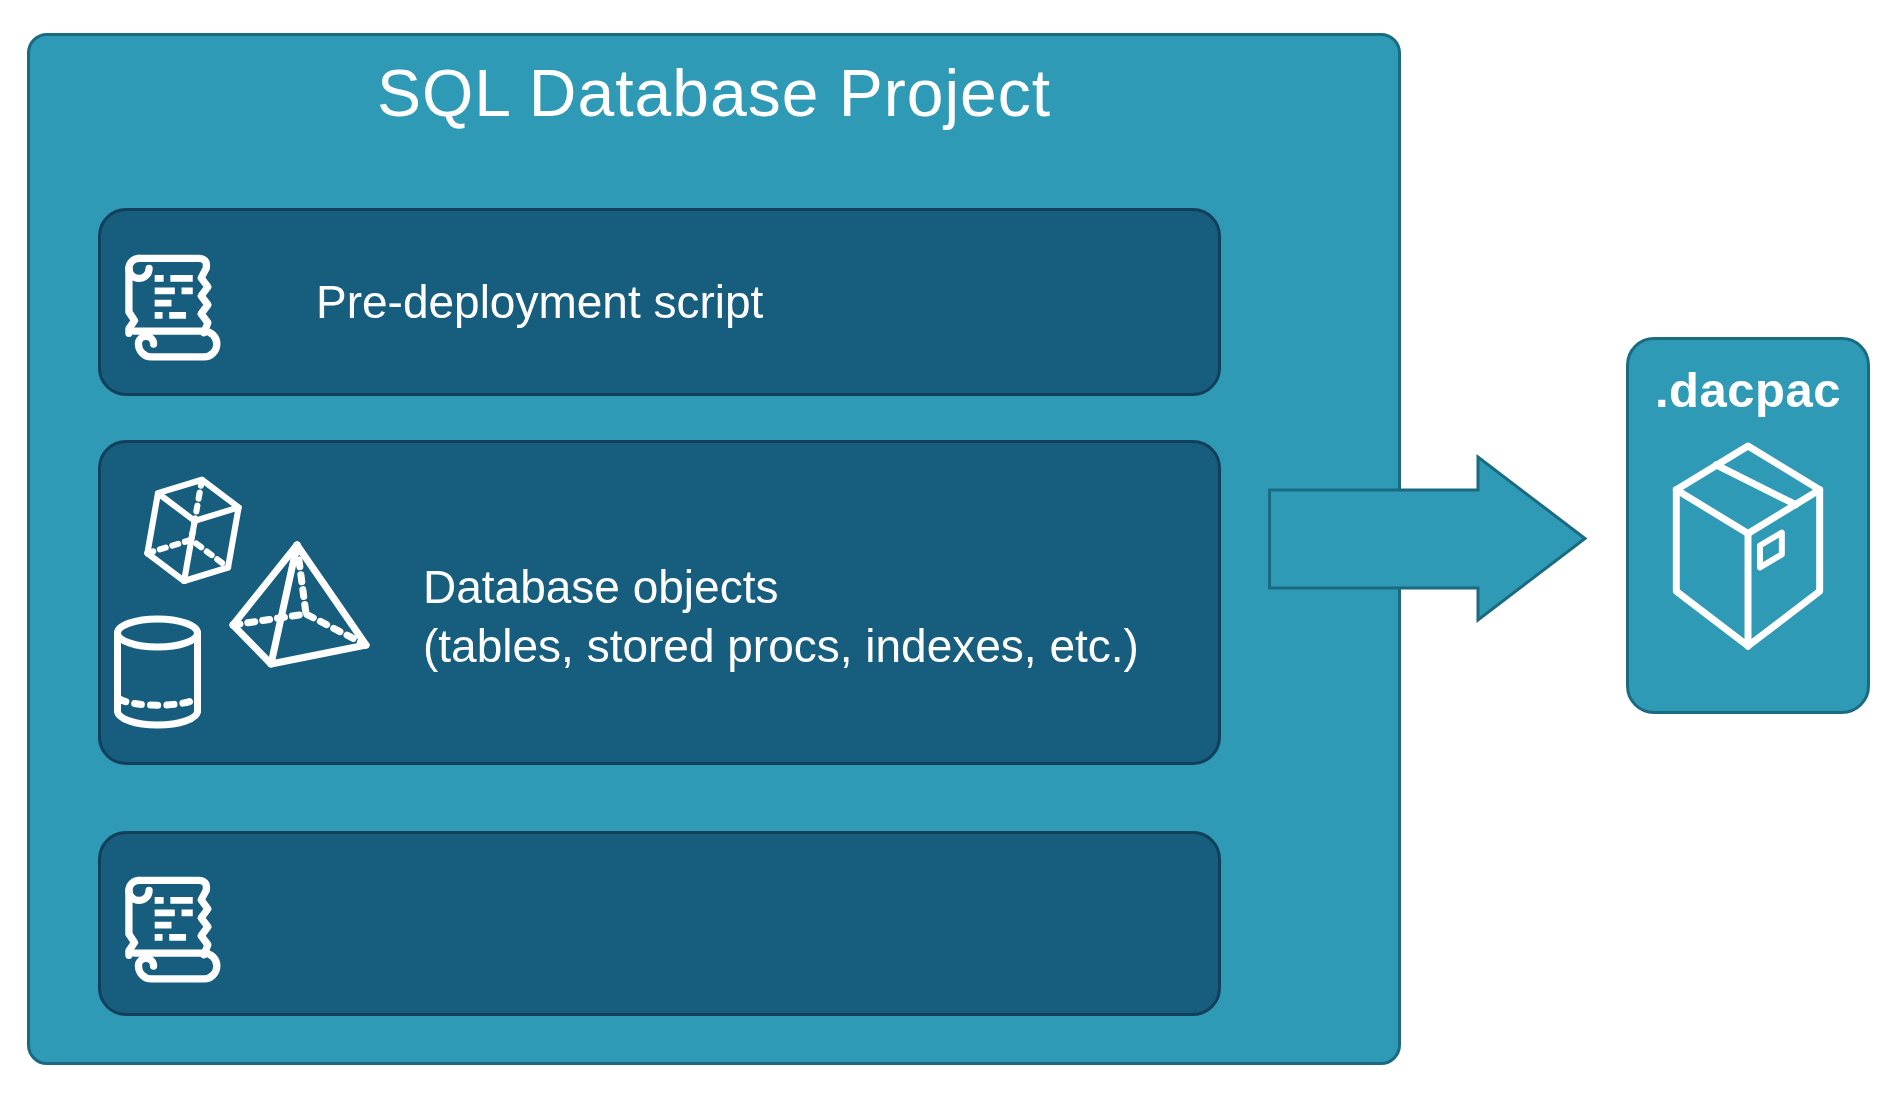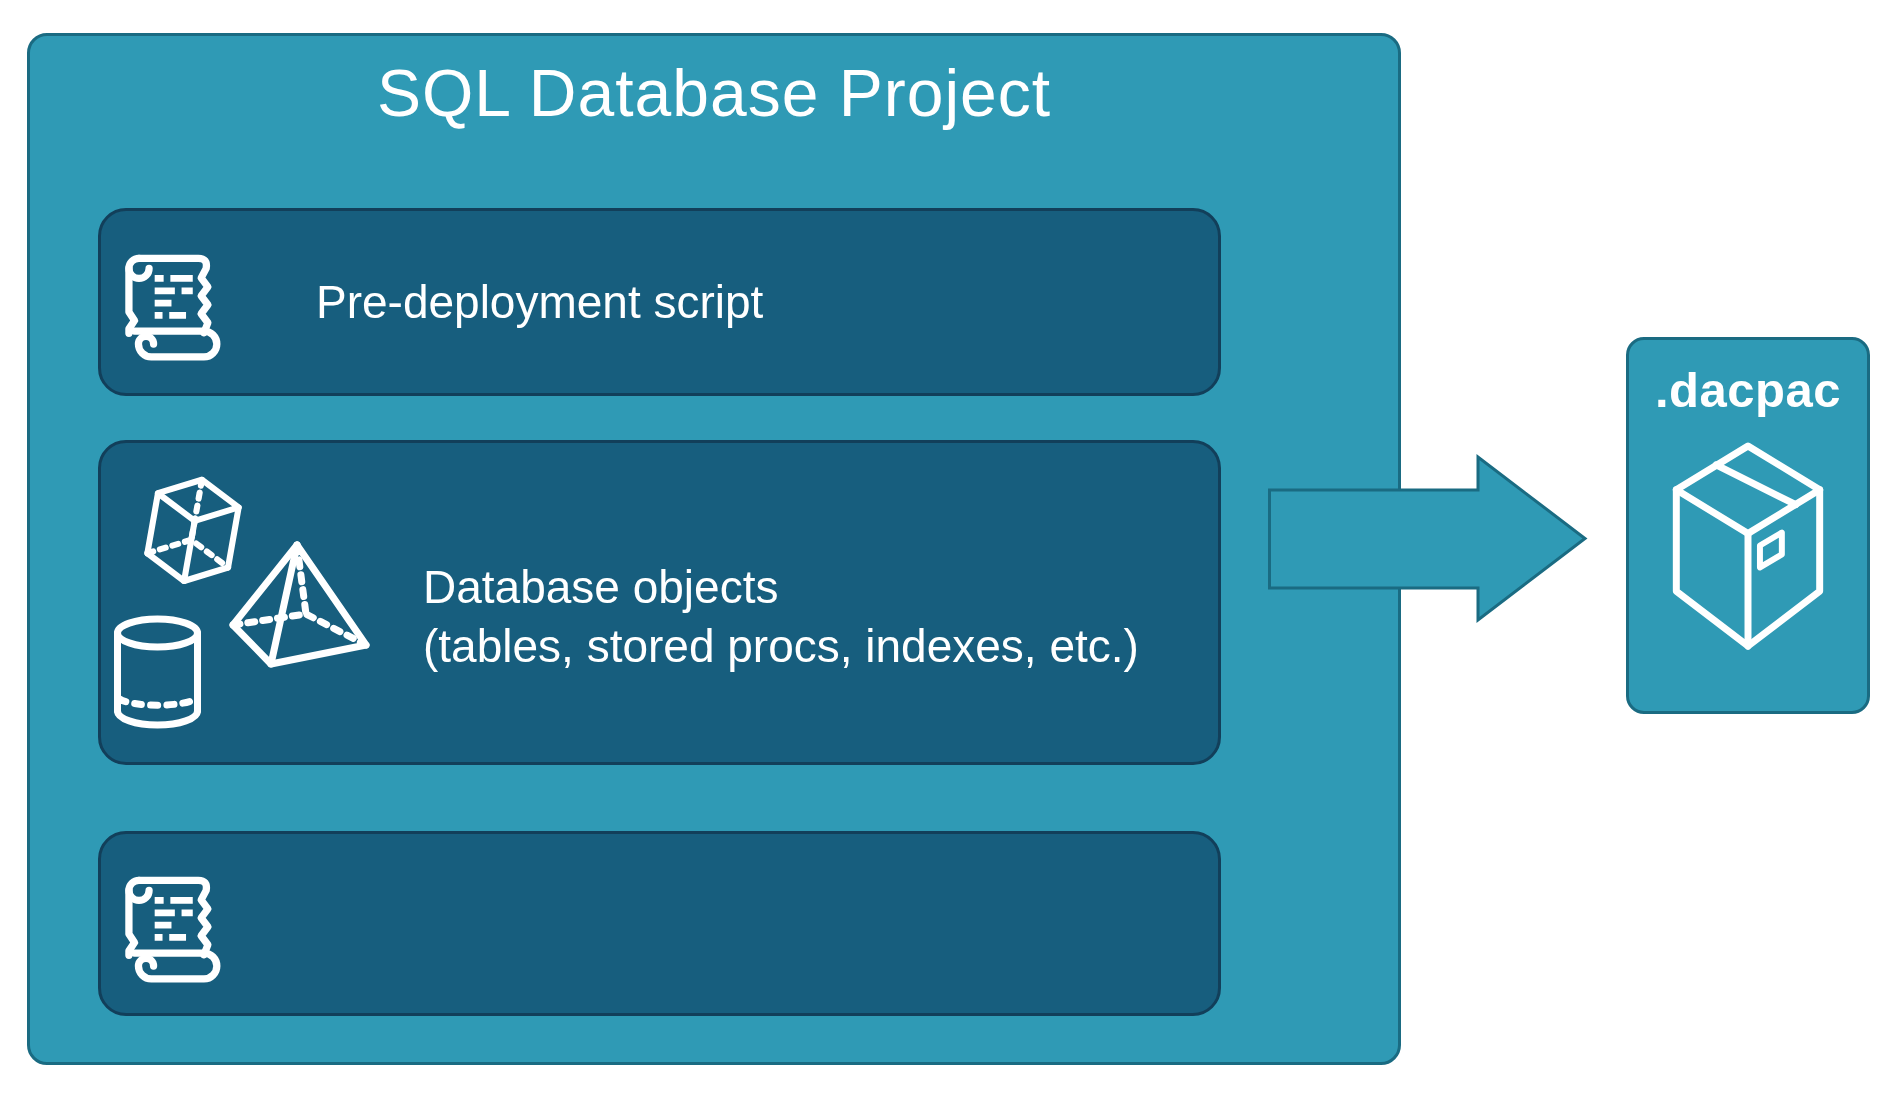--- a/index.html
+++ b/index.html
@@ -64,21 +64,21 @@
     display:flex;align-items:center;justify-content:center;
     padding-left:24px;
     color:var(--white);font-size:56px;font-weight:700;letter-spacing:1px;
   }
 
   
   .dacpac{
     position:absolute;left:1626px;top:337px;width:244px;height:377px;
     background:var(--teal);
     border:3px solid var(--teal-border);
-    border-radius:18px;
+    border-radius:28px;
   }
   .dacpac-label{
     margin-top:22px;text-align:center;
     color:var(--white);font-size:49px;font-weight:700;letter-spacing:0.5px;
   }
   .package-icon{display:block;margin:16px auto 0;width:184px;height:224px;}
 
   svg{overflow:visible;}
 </style>
 </head>

